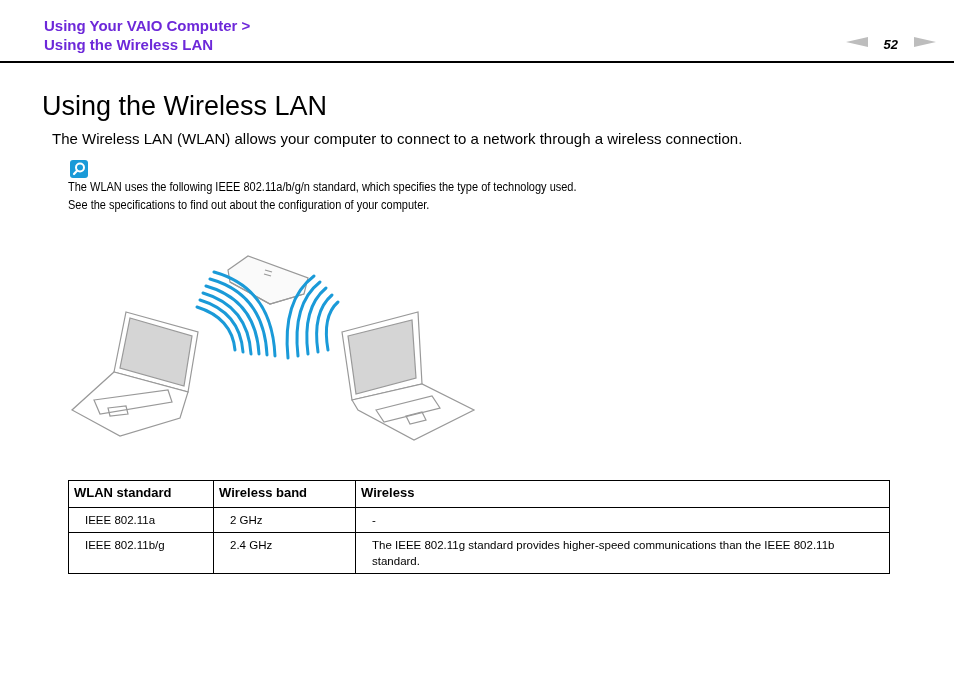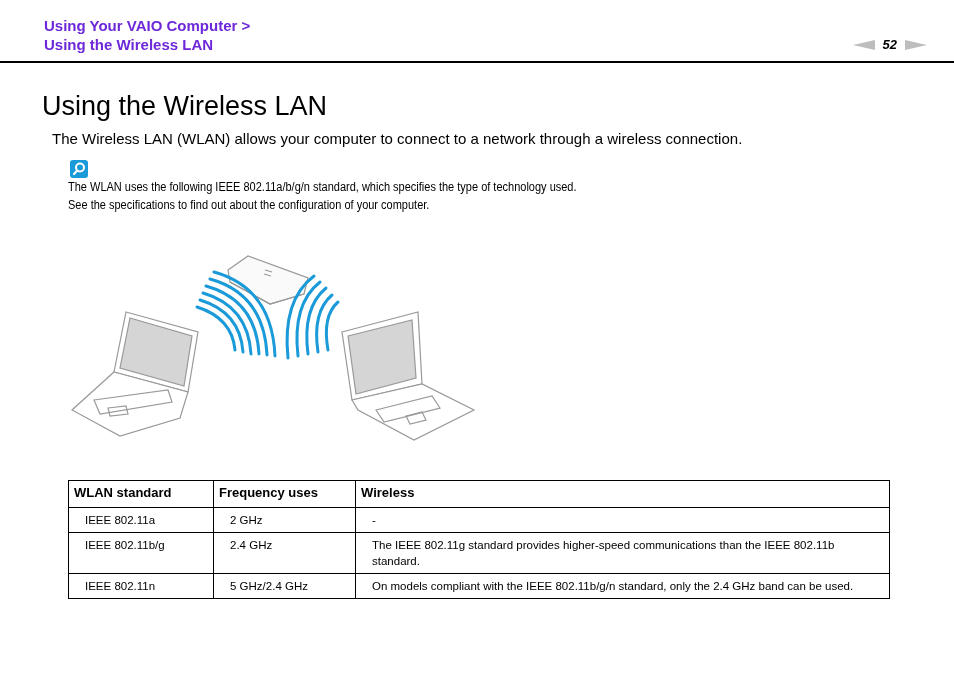--- a/index.html
+++ b/index.html
@@ -1,18 +1,18 @@
 <!DOCTYPE html>
 <html><head>
   <meta charset="utf-8">
   <style>
     html, body { margin:0; padding:0; background:#fff; }
     body { width:954px; height:674px; position:relative; overflow:hidden; font-family:"Liberation Sans", sans-serif; color:#000; }
     .crumb { position:absolute; left:44px; top:16px; color:#6d28d9; font-weight:bold; font-size:15px; line-height:19px; }
-    .pager { position:absolute; right:27px; top:37px; display:flex; align-items:center; gap:4px; }
+    .pager { position:absolute; right:18px; top:37px; display:flex; gap:12px; }
     .arrow-l { width:0; height:0; border-top:5px solid transparent; border-bottom:5px solid transparent; border-right:22px solid #bdbdbd; }
     .arrow-r { width:0; height:0; border-top:5px solid transparent; border-bottom:5px solid transparent; border-left:22px solid #bdbdbd; }
     .pnum { font-weight:bold; font-style:italic; font-size:13px; color:#000; margin:0 4px; }
     .rule { position:absolute; left:0; top:61px; width:954px; height:2px; background:#000; }
     h1 { position:absolute; left:42px; top:90px; margin:0; font-weight:normal; font-size:27px; line-height:32px; }
     .intro { position:absolute; left:52px; top:130px; font-size:15px; line-height:18px; }
     .note-icon { position:absolute; left:70px; top:160px; width:18px; height:18px; background:#1a9ad8; border-radius:3px; }
     .note { position:absolute; left:68px; top:178px; font-family:"Liberation Sans Narrow","Liberation Sans",sans-serif; font-size:12.5px; line-height:18px; transform:scaleX(0.88); transform-origin:left top; white-space:nowrap; }
     .illus { position:absolute; left:60px; top:240px; width:430px; height:210px; }
     table { position:absolute; left:68px; top:480px; width:822px; border-collapse:collapse; font-size:11.5px; }
@@ -92,34 +92,29 @@
     <path d="M260 42 Q232 64 238 116"></path>
     <path d="M254 36 Q222 60 228 118"></path>
     <path d="M248 42 Q240 60 244 80" stroke-opacity="0"></path>
   </g>
 </svg>
 
 <table>
   <thead>
     <tr>
       <th class="c1">WLAN standard</th>
-      <th class="c2">Frequency uses</th>
+      <th class="c2">Wireless band</th>
       <th>Wireless</th>
     </tr>
   </thead>
   <tbody>
     <tr>
       <td>IEEE 802.11a</td>
       <td>2 GHz</td>
       <td>-</td>
     </tr>
     <tr>
       <td>IEEE 802.11b/g</td>
       <td>2.4 GHz</td>
       <td>The IEEE 802.11g standard provides higher-speed communications than the IEEE 802.11b standard.</td>
     </tr>
-    <tr>
-      <td>IEEE 802.11n</td>
-      <td>5 GHz/2.4 GHz</td>
-      <td>On models compliant with the IEEE 802.11b/g/n standard, only the 2.4 GHz band can be used.</td>
-    </tr>
   </tbody>
 </table>
 
 </body></html>

